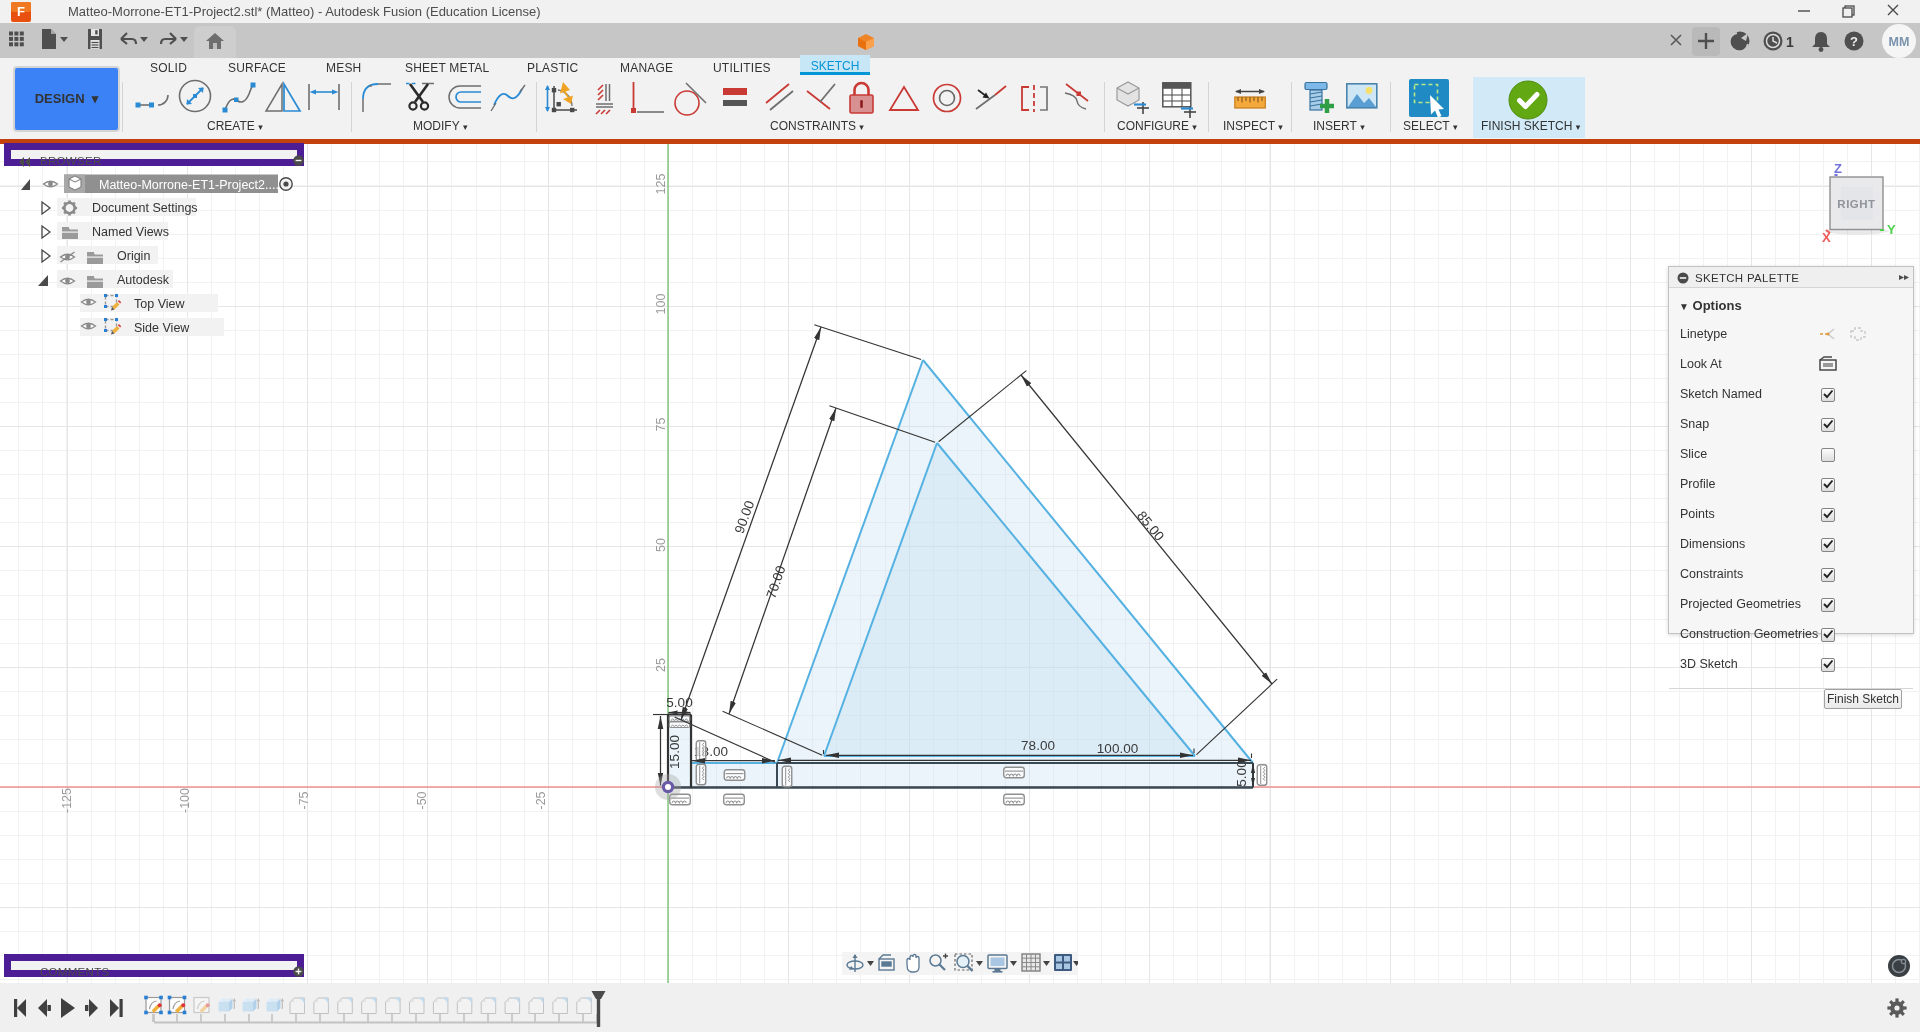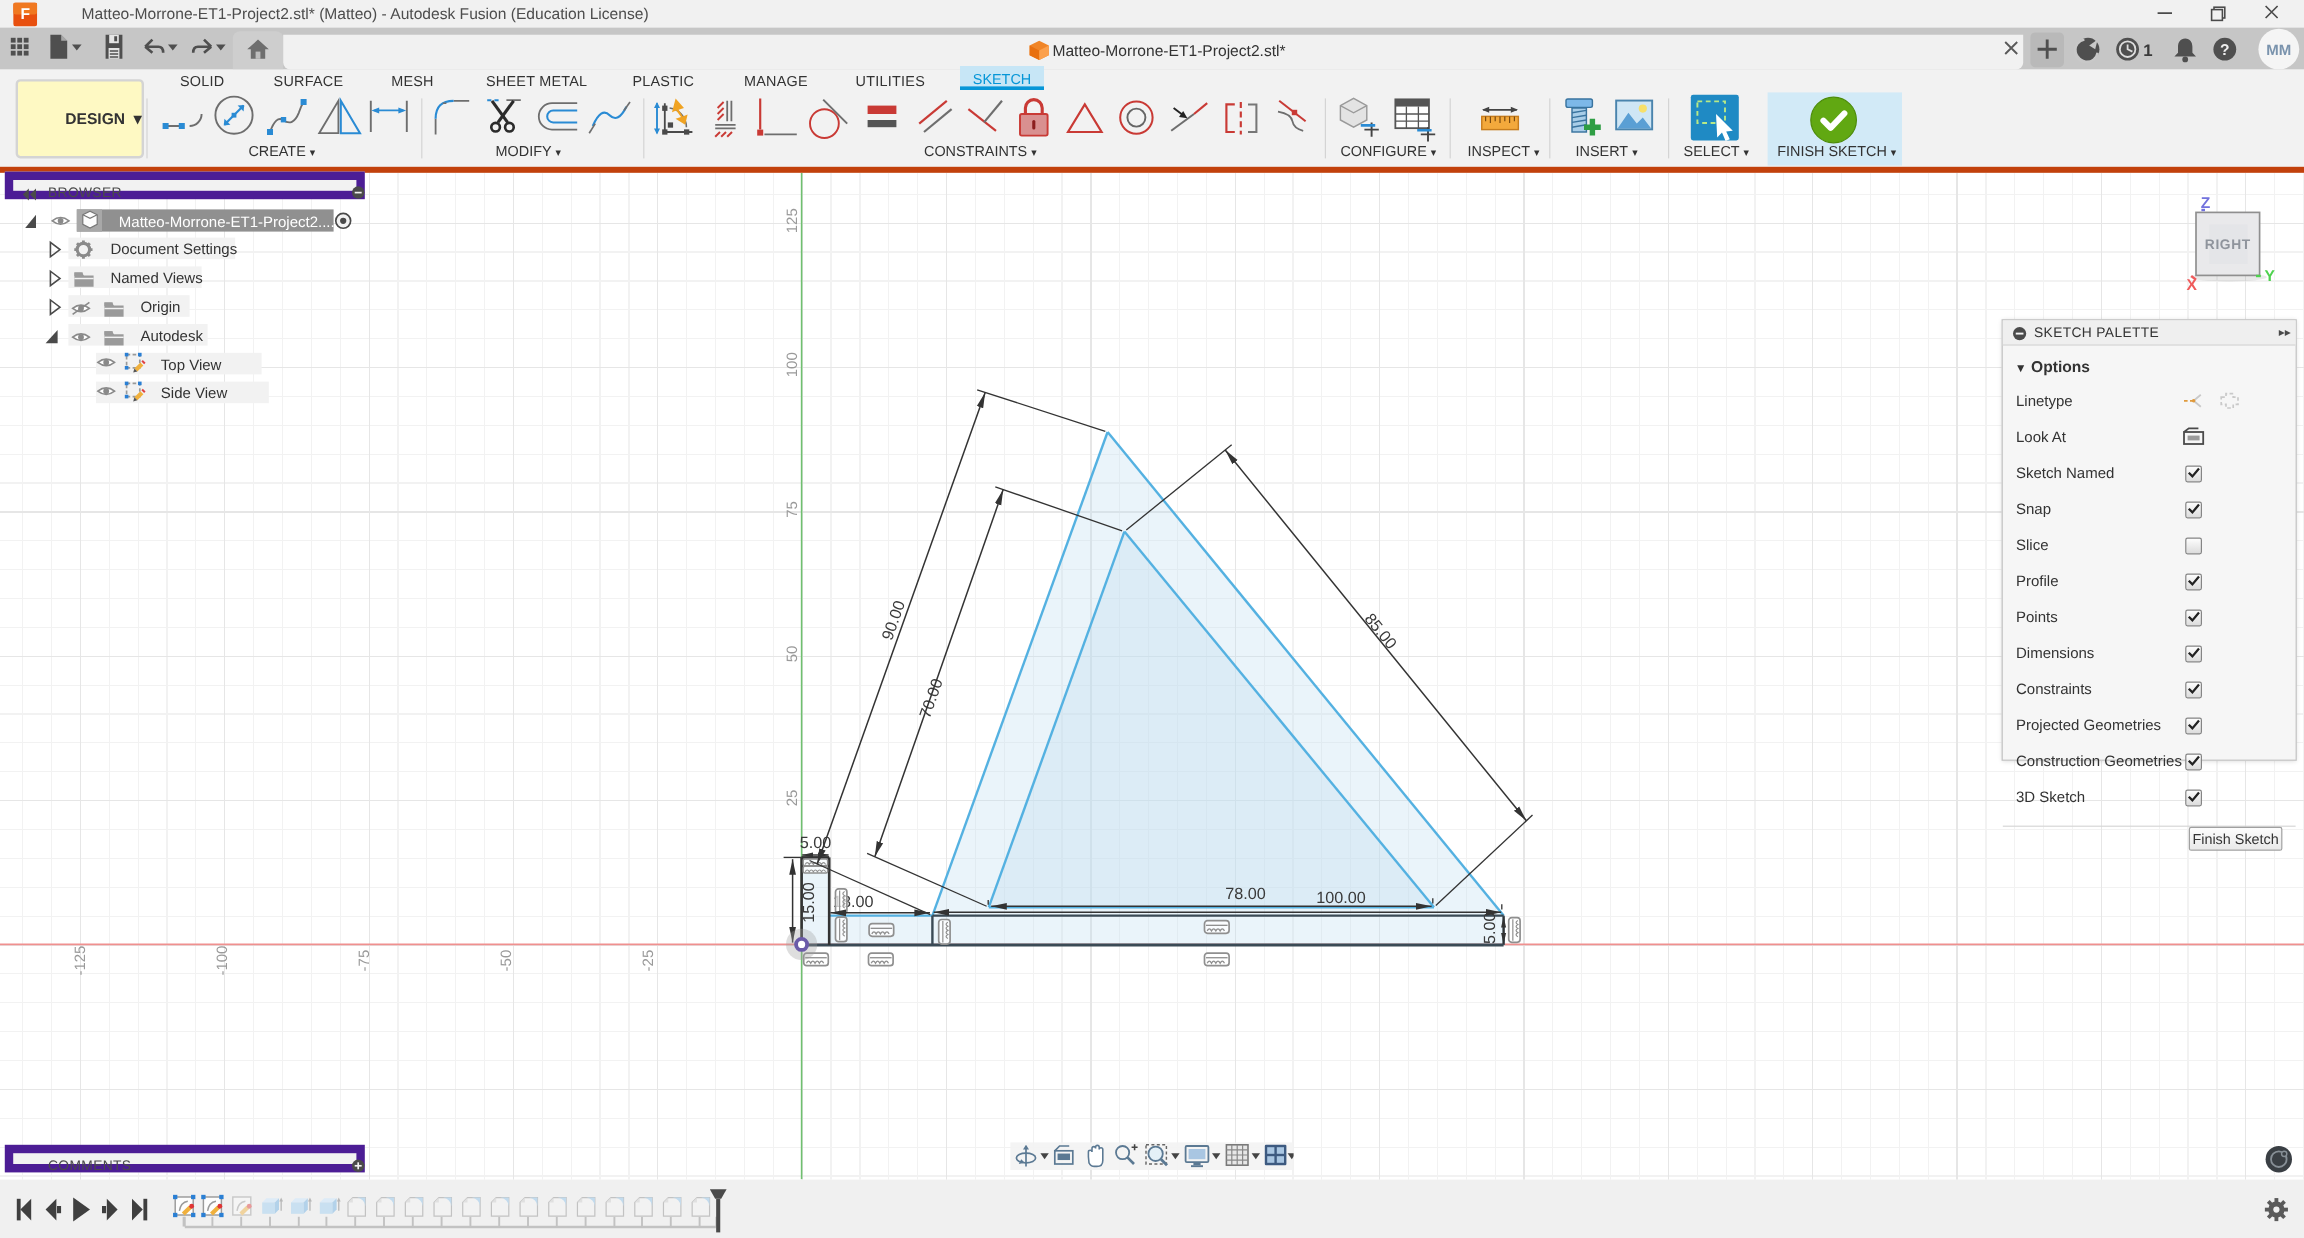--- a/index.html
+++ b/index.html
@@ -13,21 +13,21 @@
 #tabbar { left:0; top:23px; width:1920px; height:35px; background:#c6c6c6; }
 #hometab { position:absolute; left:194px; top:3px; width:42px; height:32px; background:#cecece; border-radius:6px 6px 0 0; }
 #doctab { position:absolute; left:236px; top:6px; width:1450px; height:29px; background:#f1f1f1; border-radius:0 0 6px 6px; }
 #plustab { position:absolute; left:1692px; top:4px; width:28px; height:29px; background:#b9b9b9; border-radius:4px; }
 
 #ribbon { left:0; top:58px; width:1920px; height:86px; background:#f2f2f2; border-bottom:5px solid #c2410c; }
 .rtab { position:absolute; top:3px; height:20px; font-size:12px; color:#333; letter-spacing:0.2px; }
 #sketchtab { position:absolute; left:800px; top:-3px; width:70px; height:20px; background:#c7e6f6; color:#0696d7; font-size:12px; text-align:center; line-height:22px; border-bottom:3px solid #0696d7; }
 .glabel { position:absolute; top:61px; font-size:12px; color:#333; white-space:nowrap; }
 .gdiv { position:absolute; top:24px; height:50px; width:1px; background:#d4d4d4; }
-#designbtn { position:absolute; left:13px; top:8px; width:107px; height:66px; border:2px solid #d4d4d4; border-radius:4px; background:#fef9c3; text-align:right; }
+#designbtn { position:absolute; left:13px; top:8px; width:107px; height:66px; border:2px solid #d4d4d4; border-radius:4px; background:#3b82f6; text-align:center; }
 #designbtn span { font-size:13px; font-weight:bold; color:#333; line-height:62px; }
 #finishbg { position:absolute; left:1473px; top:19px; width:112px; height:61px; background:#d2eaf7; }
 
 #canvas { left:0; top:144px; width:1920px; height:839px; background-color:#fff;
   background-image:
     repeating-linear-gradient(to right, transparent 0, transparent 66.5px, #e6e6e6 66.5px, #e6e6e6 67.5px, transparent 67.5px, transparent 120.3px),
     repeating-linear-gradient(to bottom, transparent 0, transparent 41.5px, #e6e6e6 41.5px, #e6e6e6 42.5px, transparent 42.5px, transparent 120.3px),
     repeating-linear-gradient(to right, transparent 0, transparent 18.38px, #f2f2f2 18.38px, #f2f2f2 19.38px, transparent 19.38px, transparent 24.06px),
     repeating-linear-gradient(to bottom, transparent 0, transparent 17.44px, #f2f2f2 17.44px, #f2f2f2 18.44px, transparent 18.44px, transparent 24.06px);
 }
@@ -161,23 +161,20 @@
   <svg class="abs" style="left:1790px;top:0" width="120" height="23" viewBox="0 0 120 23">
     <line x1="8" y1="11" x2="20" y2="11" stroke="#4a4a4a" stroke-width="1.4"></line>
     <rect x="55" y="6" width="9" height="9" fill="none" stroke="#4a4a4a" stroke-width="1.3"></rect>
     <rect x="53" y="8" width="9" height="9" fill="#f1f1f1" stroke="#4a4a4a" stroke-width="1.3"></rect>
     <path d="M98 5 L108 15 M108 5 L98 15" stroke="#4a4a4a" stroke-width="1.4"></path>
   </svg>
 </div>
 <div class="abs" id="tabbar">
 
   <div id="hometab"></div>
-  <div id="doctab">
-      <div style="position:absolute;left:641px;top:6px;font-size:13px;color:#333">Matteo-Morrone-ET1-Project2.stl*</div>
-    </div>
   <div id="plustab"></div>
   <svg style="position:absolute;left:0;top:0" width="1920" height="35" xmlns="http://www.w3.org/2000/svg">
 <g fill="#4f4f4f">
 <rect x="9.0" y="8.5" width="4" height="4"></rect>
 <rect x="14.4" y="8.5" width="4" height="4"></rect>
 <rect x="19.8" y="8.5" width="4" height="4"></rect>
 <rect x="9.0" y="13.9" width="4" height="4"></rect>
 <rect x="14.4" y="13.9" width="4" height="4"></rect>
 <rect x="19.8" y="13.9" width="4" height="4"></rect>
 <rect x="9.0" y="19.3" width="4" height="4"></rect>

